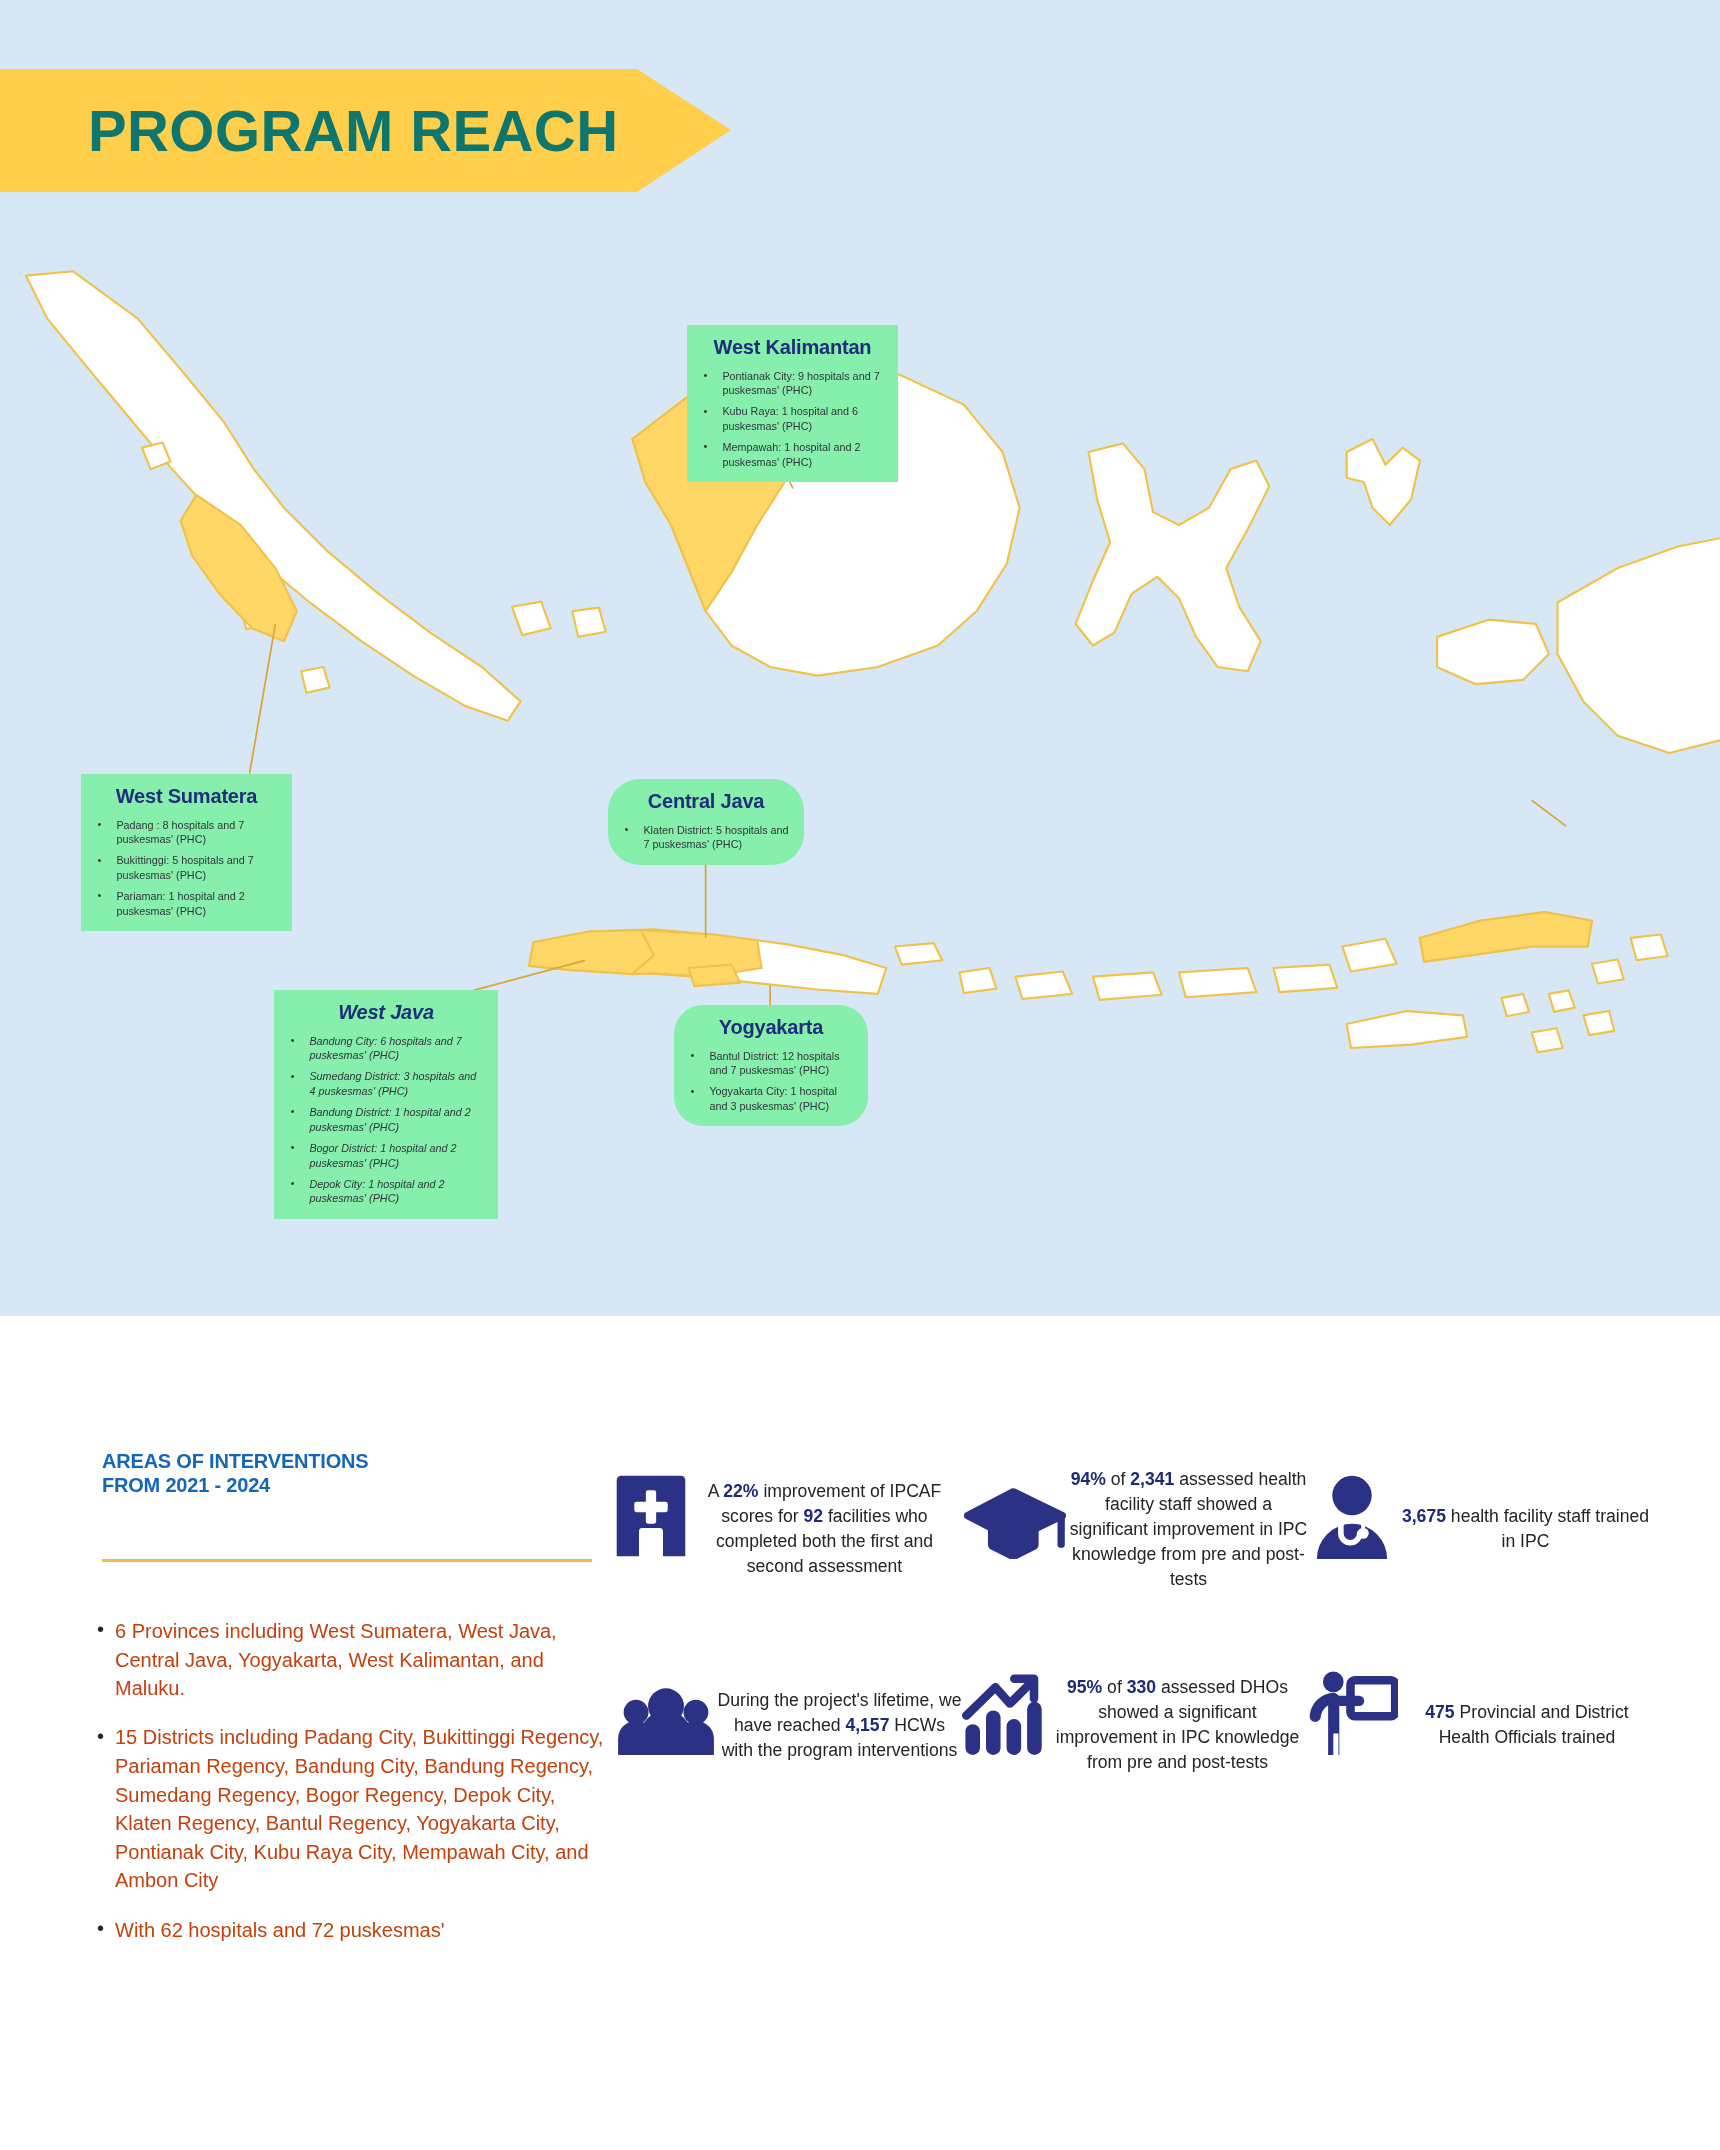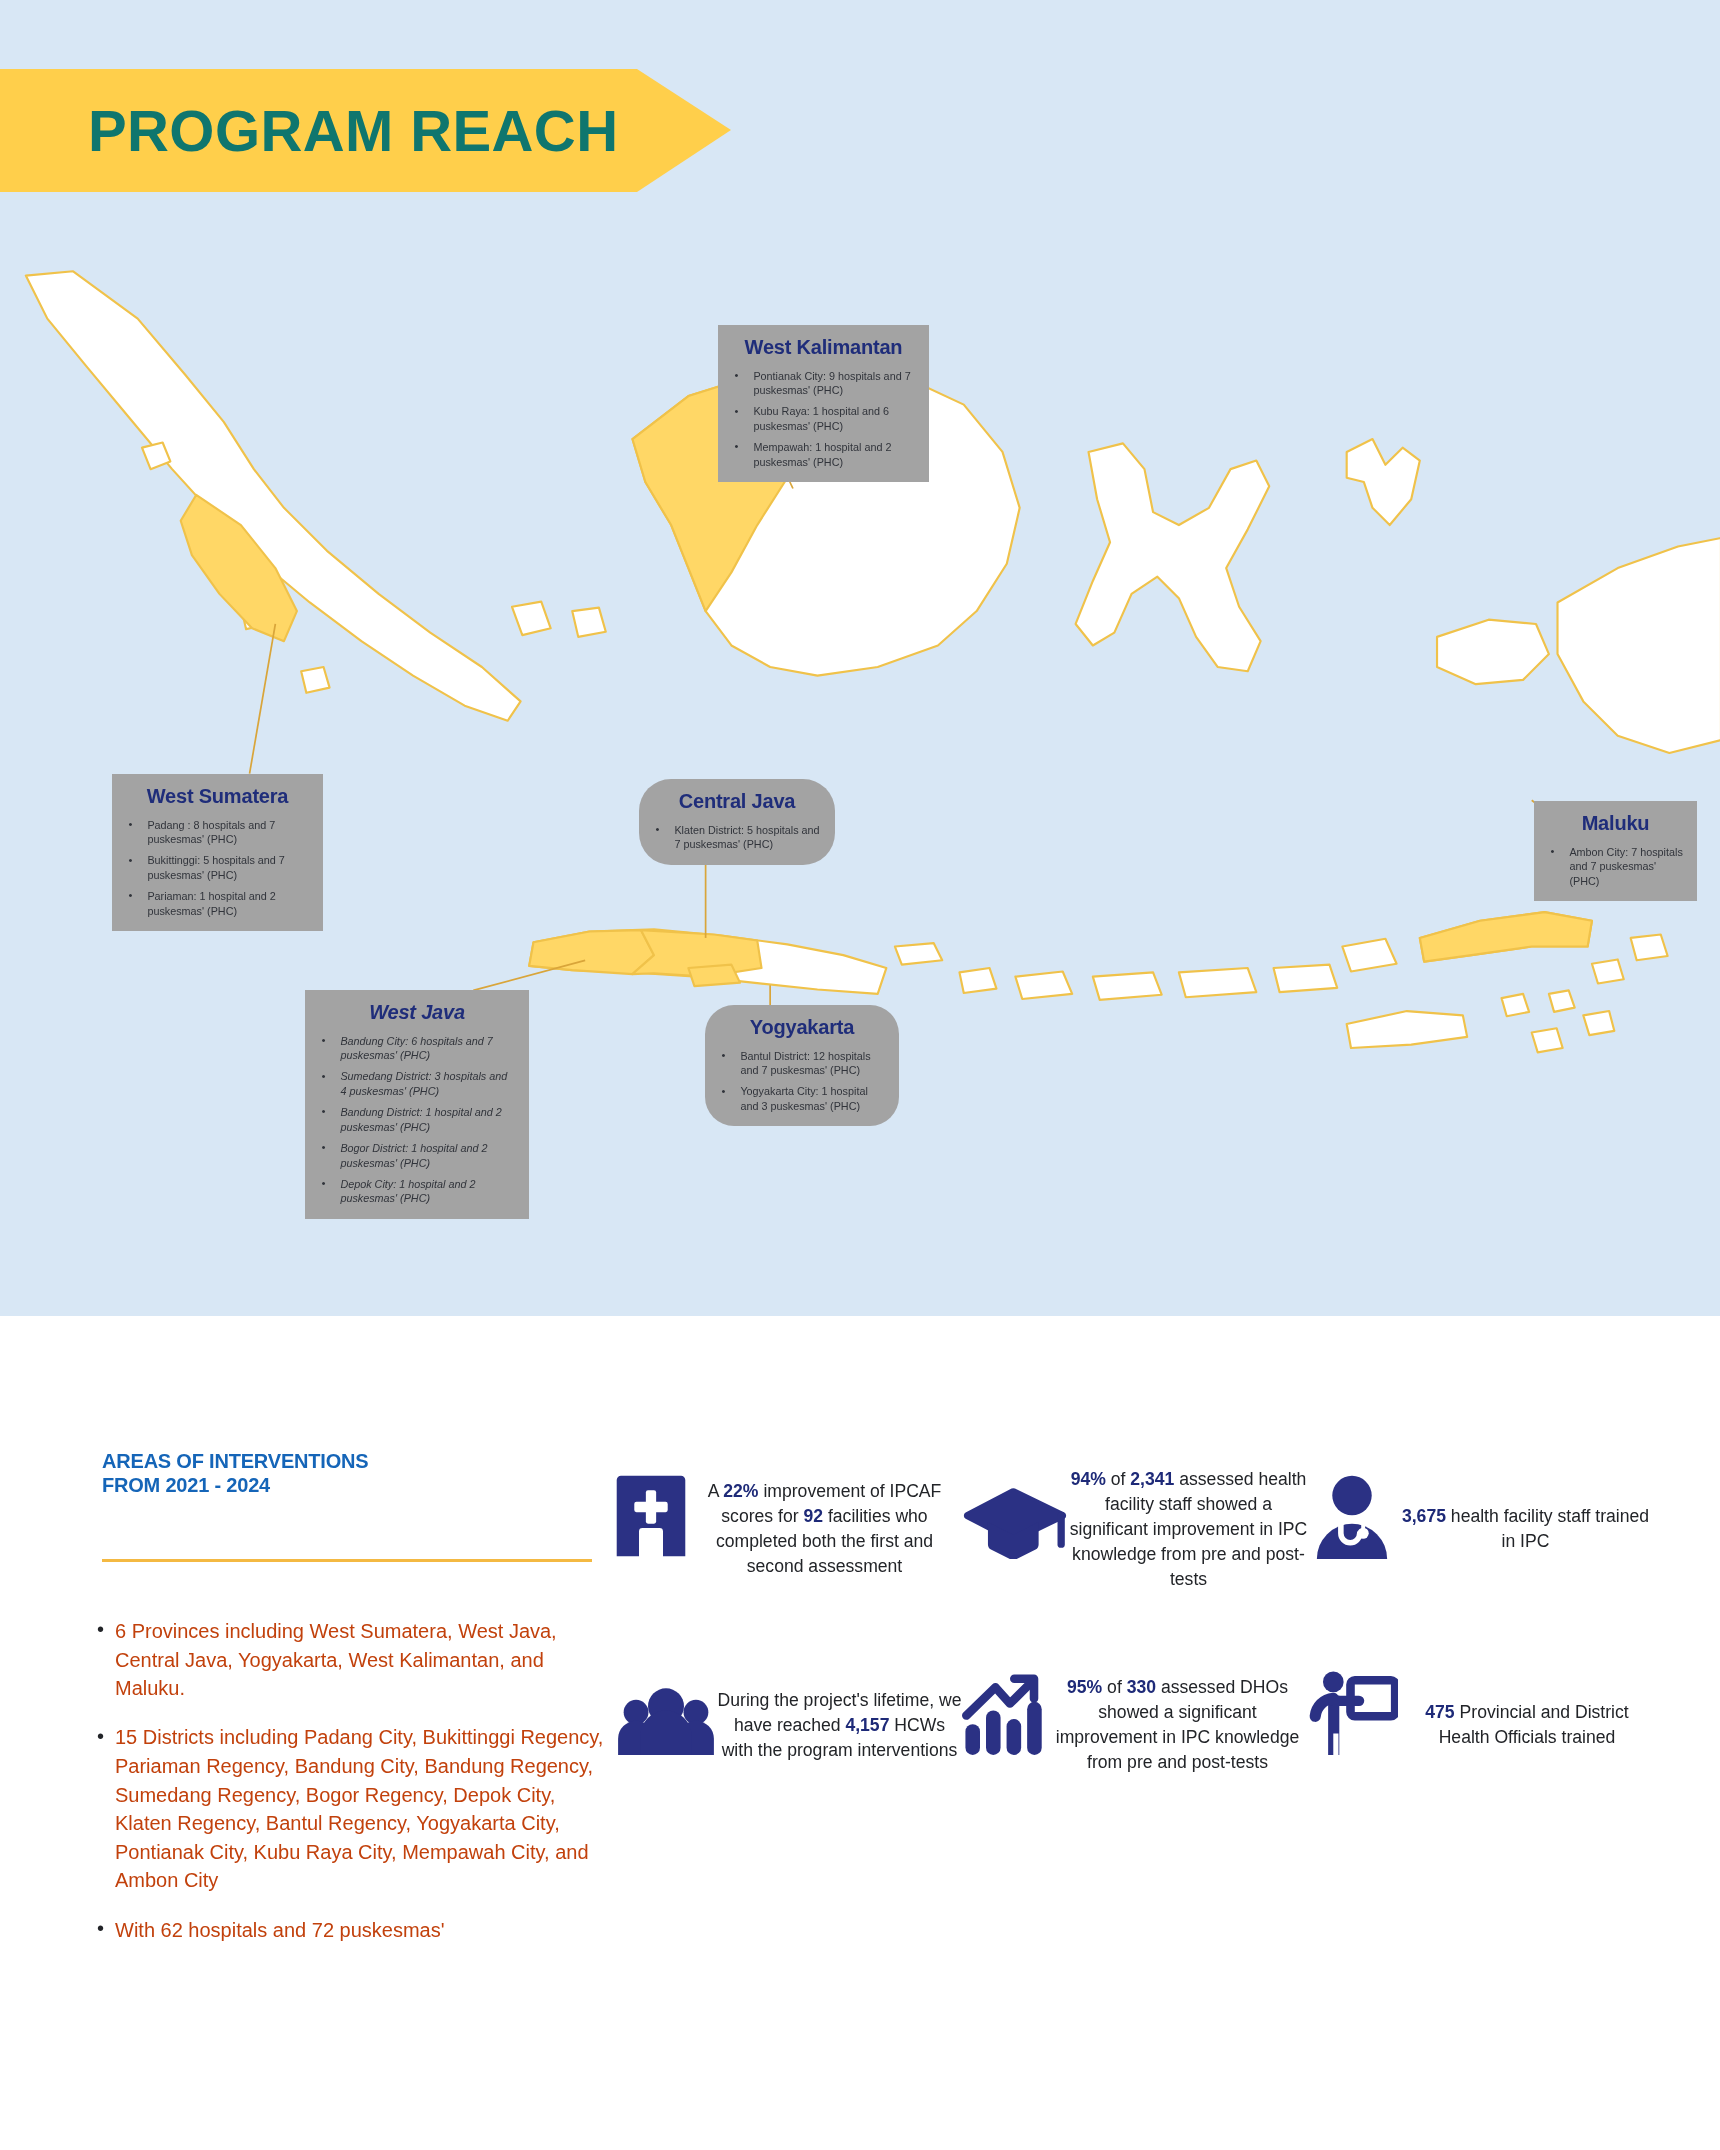--- a/index.html
+++ b/index.html
@@ -29,23 +29,22 @@
     font-size:58px; font-weight:bold; letter-spacing:0.4px;
     color:#0f766e; font-family:"Liberation Sans", sans-serif;
   }
 
   
   #indonesia-map{ position:absolute; left:0; top:267px; width:1721px; height:972px; }
 
   
   .callout{
     position:absolute;
-    background:#a3a3a3;
+    background:#86efac;
     padding:11.2px 13px 13px 13px;
-    margin-left:31px;
   }
   .callout h3{
     text-align:center;
     color:#1f2d7a;
     font-size:20px;
     font-weight:bold;
     margin-bottom:9.5px;
     letter-spacing:-0.2px;
   }
   .callout ul{ list-style:none; }
@@ -240,26 +239,20 @@
     </ul>
   </div>
 
   <div class="callout" id="callout-central-java">
     <h3>Central Java</h3>
     <ul>
       <li>Klaten District: 5 hospitals and 7 puskesmas' (PHC)</li>
     </ul>
   </div>
 
-  <div class="callout" id="callout-maluku">
-    <h3>Maluku</h3>
-    <ul>
-      <li>Ambon City: 7 hospitals and 7 puskesmas' (PHC)</li>
-    </ul>
-  </div>
 
   <div class="callout" id="callout-west-java">
     <h3>West Java</h3>
     <ul>
       <li>Bandung City: 6 hospitals and 7 puskesmas' (PHC)</li>
       <li>Sumedang District: 3 hospitals and 4 puskesmas' (PHC)</li>
       <li>Bandung District: 1 hospital and 2 puskesmas' (PHC)</li>
       <li>Bogor District: 1 hospital and 2 puskesmas' (PHC)</li>
       <li>Depok City: 1 hospital and 2 puskesmas' (PHC)</li>
     </ul>

